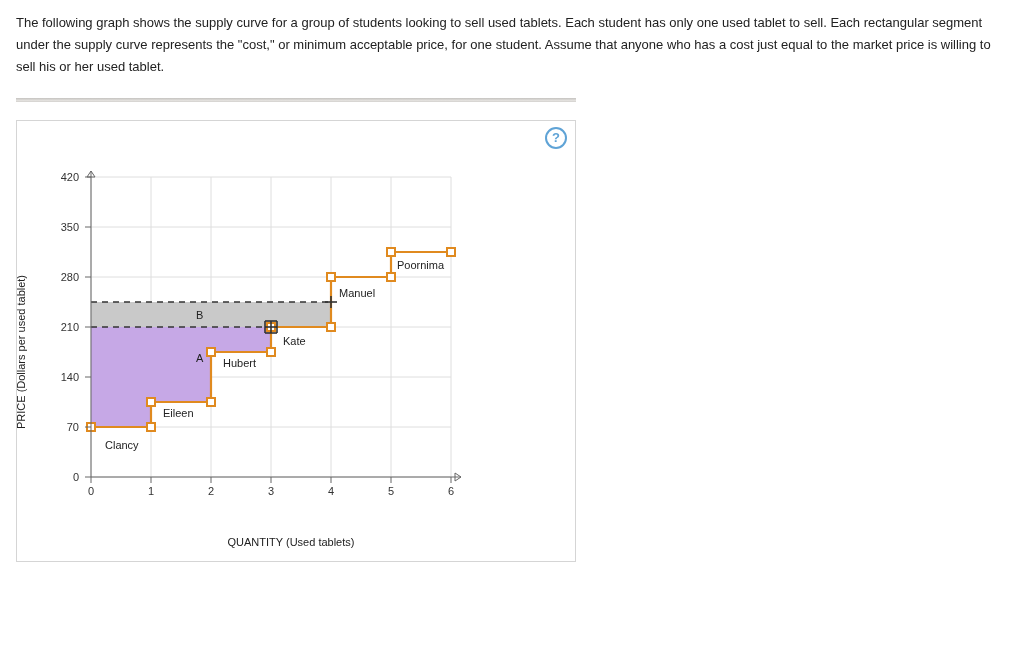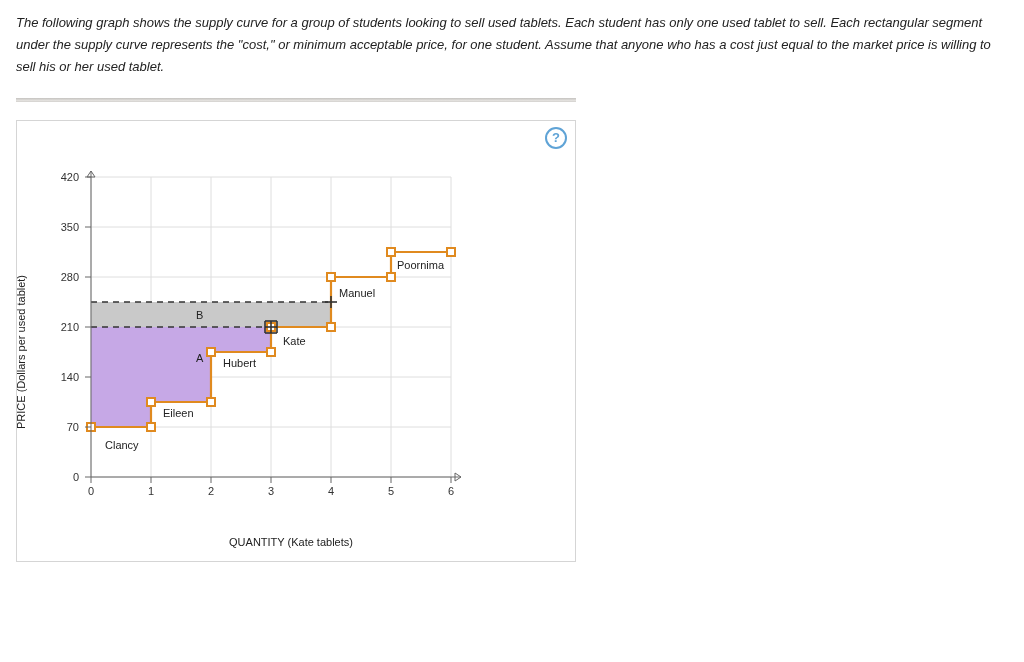--- a/index.html
+++ b/index.html
@@ -5,21 +5,21 @@
   * { box-sizing: border-box; }
   body {
     margin: 0;
     padding: 12px 16px;
     font-family: Arial, Helvetica, sans-serif;
     font-size: 13px;
     color: #222;
     background: #fff;
     line-height: 1.7;
   }
-  .prompt-text { max-width: 980px; font-style: italic; }
+  .prompt-text { max-width: 980px; }
   .hr-bar {
     margin: 20px 0 18px 0;
     height: 4px;
     width: 560px;
     background: linear-gradient(to bottom, #c5c3c0 0%, #e8e6e3 100%);
     border-bottom: 1px solid #d8d6d3;
   }
   .chart-card {
     position: relative;
     width: 560px;
@@ -200,15 +200,15 @@
           <line x1="54" x2="60" y1="120" y2="120"></line>
             <text x="48" y="124" text-anchor="end">280</text>
           <line x1="54" x2="60" y1="70" y2="70"></line>
             <text x="48" y="74" text-anchor="end">350</text>
           <line x1="54" x2="60" y1="20" y2="20"></line>
             <text x="48" y="24" text-anchor="end">420</text>
         </g>
       </g>
     </svg>
 
-    <div class="xlabel">QUANTITY (Kate tablets)</div>
+    <div class="xlabel">QUANTITY (Used tablets)</div>
   </div>
 </div>
 
 </body></html>

